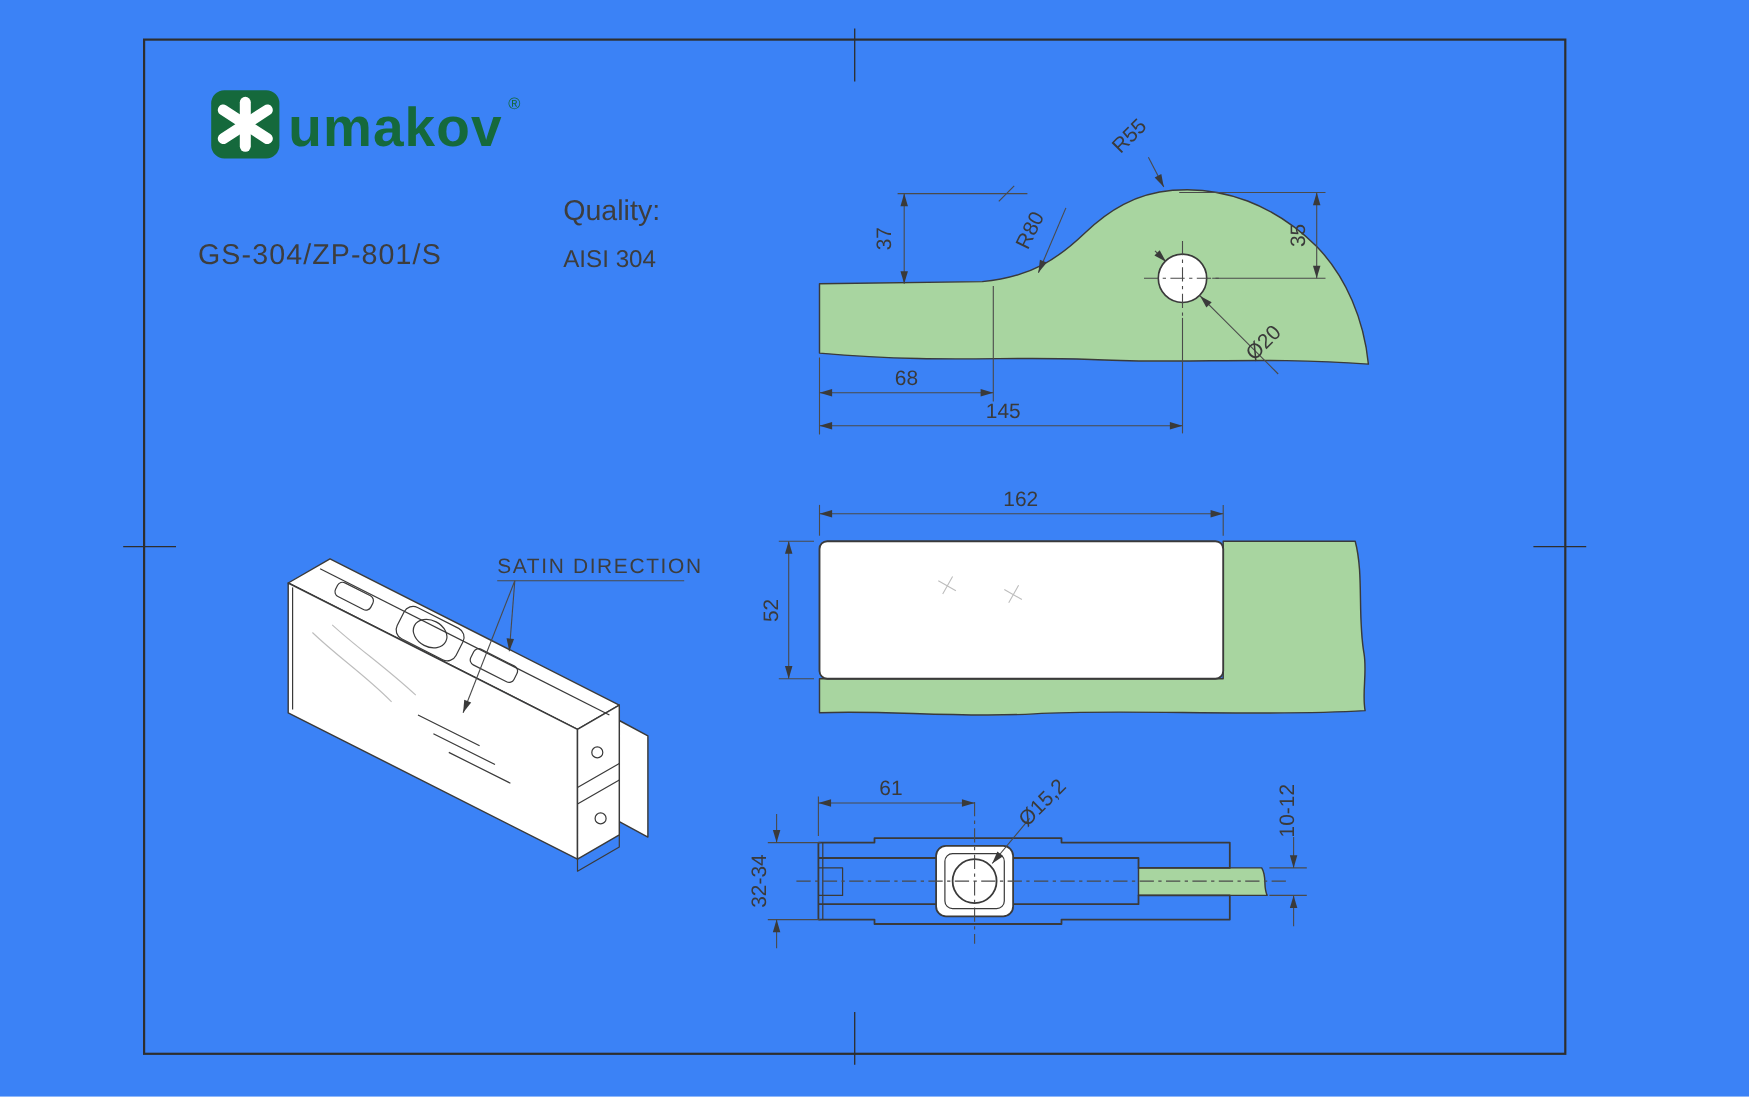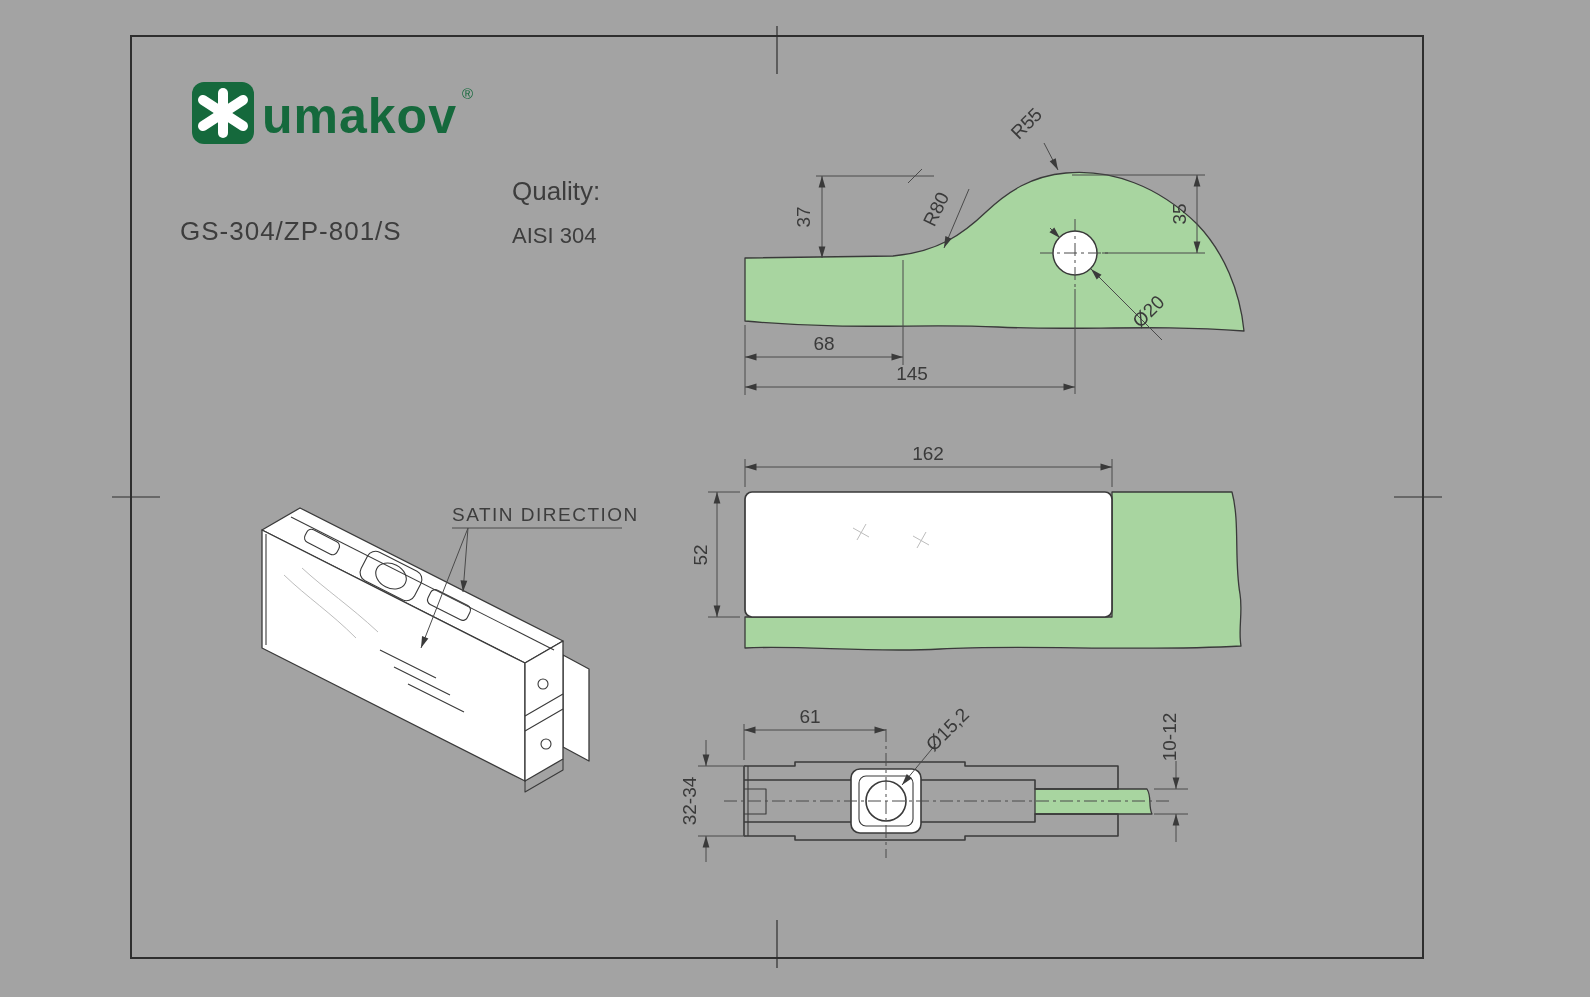--- a/index.html
+++ b/index.html
@@ -1,16 +1,16 @@
 <!DOCTYPE html>
 <html><head>
 <meta charset="utf-8">
 <style>
   html,body { margin:0; padding:0; background:#ffffff; }
-  .canvas { position:relative; width:1590px; height:997px; background:#a3a3a3; overflow:hidden;
+  .canvas { position:relative; width:1590px; height:997px; background:#3b82f6; overflow:hidden;
             font-family:"Liberation Sans", sans-serif; }
   svg { position:absolute; left:0; top:0; }
 
   .frame   { fill:none; stroke:#2e2e2e; stroke-width:2; }
   .tick    { stroke:#2e2e2e; stroke-width:1.2; }
 
   .glass   { fill:#a8d5a0; stroke:#3a3a3a; stroke-width:1.3; stroke-linejoin:round; }
   .hole    { fill:#ffffff; stroke:#3a3a3a; stroke-width:1.5; }
   .plate   { fill:#ffffff; stroke:#3a3a3a; stroke-width:1.7; }
   .ol      { fill:none; stroke:#3a3a3a; stroke-width:1.6; stroke-linejoin:round; }

